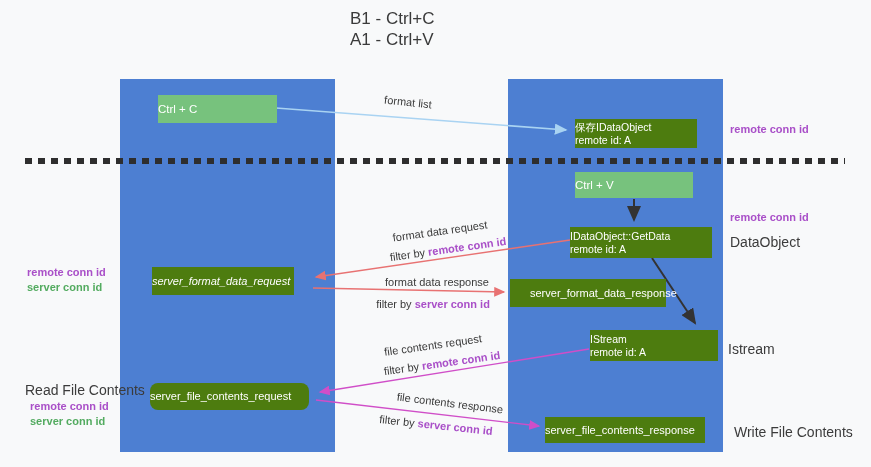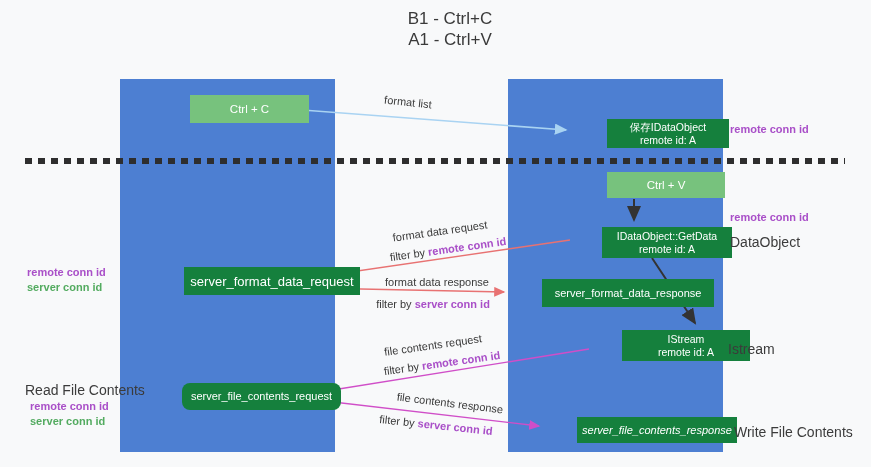--- a/index.html
+++ b/index.html
@@ -8,44 +8,44 @@
     font-family:"Liberation Sans", sans-serif;
     background:#f8f9fa;
     position:relative;
     overflow:hidden;
     color:#3b3b3b;
   }
   #stage { position:absolute; inset:0; width:871px; height:467px; }
 
   .title {
     position:absolute; left:350px; top:8px; width:200px;
-    text-align:center; font-size:17px; line-height:21px; color:#3a3a3a;
+    font-size:17px; line-height:21px; color:#3a3a3a;
   }
 
   .lane-header { position:absolute; top:44px; width:215px; text-align:center;
     font-size:11.5px; line-height:15px; color:#3a3a3a; }
   .lane-header.left { left:120px; }
   .lane-header.right { left:508px; }
 
   .lane { position:absolute; top:79px; width:215px; height:373px; background:#4d7fd2; }
   .lane.left { left:120px; }
   .lane.right { left:508px; }
 
   .dashed-line {
     position:absolute; left:25px; top:158px; width:820px; height:6px;
     background:repeating-linear-gradient(90deg,#2e2e2e 0 7px,transparent 7px 13px);
   }
 
   .node {
     position:absolute; display:flex; flex-direction:column;
-    align-items:center; justify-content:center;
-    color:#ffffff; text-align:center;margin-left:32px;
+    align-items:flex-start; justify-content:center;
+    color:#ffffff; text-align:center;
   }
   .node.green { background:#77c27d; font-size:11.5px; }
-  .node.orange { background:#15803d; font-size:10.5px; line-height:13px; }
+  .node.orange { background:#4d7c0f; font-size:10.5px; line-height:13px; }
 
   .side-label { position:absolute; font-size:14px; white-space:nowrap; }
   .conn-id { font-size:11px; font-weight:bold; white-space:nowrap; }
   .purple { color:#a94fc8; }
   .greentxt { color:#53ab60; }
 
   .edge-label {
     position:absolute; font-size:11px; white-space:nowrap; color:#3a3a3a;
     transform-origin:center;
   }
@@ -99,43 +99,43 @@
 
   <div class="node orange" style="left:575px; top:119px; width:122px; height:29px;">
     <div>保存IDataObject</div>
     <div>remote id: A</div>
   </div>
 
   <div class="node green" style="left:575px; top:172px; width:118px; height:26px;">
     <div>Ctrl + V</div>
   </div>
 
-  <div class="node orange" style="left:570px; top:227px; width:130px; height:31px;">
+  <div class="node orange" style="left:570px; top:227px; width:142px; height:31px;">
     <div>IDataObject::GetData</div>
     <div>remote id: A</div>
   </div>
 
-  <div class="node orange" style="left:152px; top:267px; width:176px; height:28px; font-size:13px;">
+  <div class="node orange" style="left:152px; top:267px; width:142px; height:28px; font-size:11px;font-style:italic;">
     <div>server_format_data_request</div>
   </div>
 
-  <div class="node orange" style="left:510px; top:279px; width:172px; height:28px; font-size:11px;">
+  <div class="node orange" style="left:510px; top:279px; width:156px; height:28px; font-size:11px;padding-left:20px;">
     <div>server_format_data_response</div>
   </div>
 
   <div class="node orange" style="left:590px; top:330px; width:128px; height:31px;">
     <div>IStream</div>
     <div>remote id: A</div>
   </div>
 
   <div class="node orange" style="left:150px; top:383px; width:159px; height:27px; font-size:11px;border-radius:8px;">
     <div>server_file_contents_request</div>
   </div>
 
-  <div class="node orange" style="left:545px; top:417px; width:160px; height:26px; font-size:11px;font-style:italic;">
+  <div class="node orange" style="left:545px; top:417px; width:160px; height:26px; font-size:11px;">
     <div>server_file_contents_response</div>
   </div>
 
   <div class="conn-id purple" style="position:absolute; left:730px; top:123px;">remote conn id</div>
   <div class="conn-id purple" style="position:absolute; left:730px; top:211px;">remote conn id</div>
   <div class="side-label" style="left:730px; top:234px;">DataObject</div>
   <div class="side-label" style="left:728px; top:341px;">Istream</div>
   <div class="side-label" style="left:734px; top:424px;">Write File Contents</div>
 
   <div class="conn-id purple" style="position:absolute; left:27px; top:266px;">remote conn id</div>

